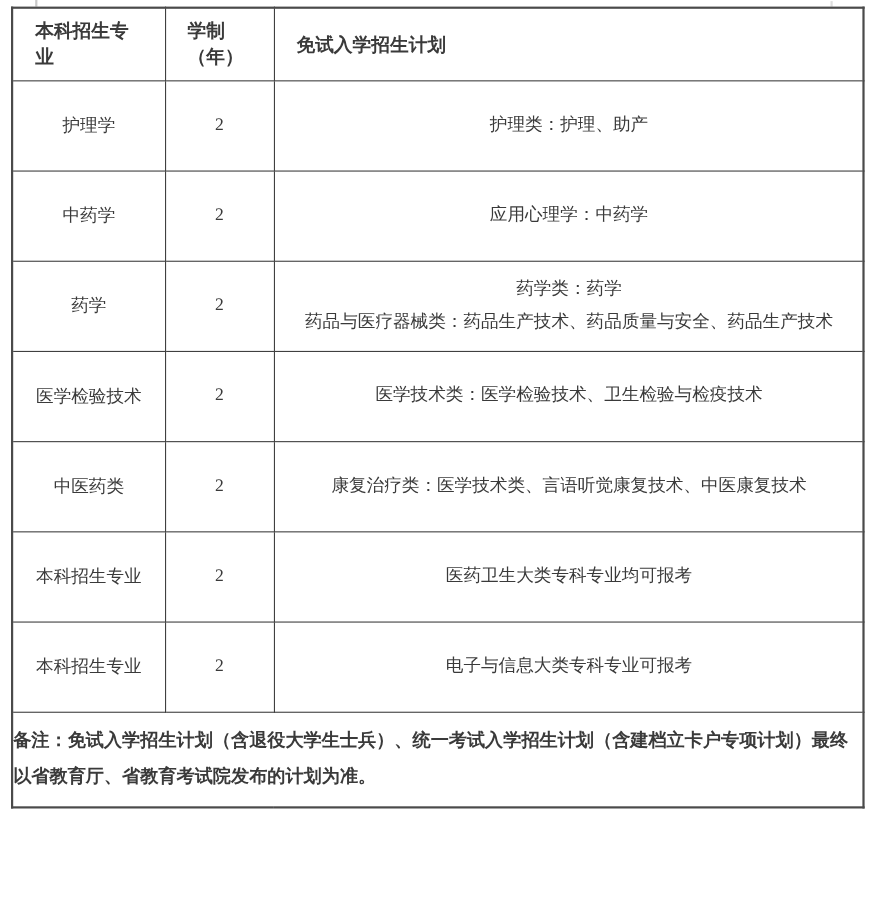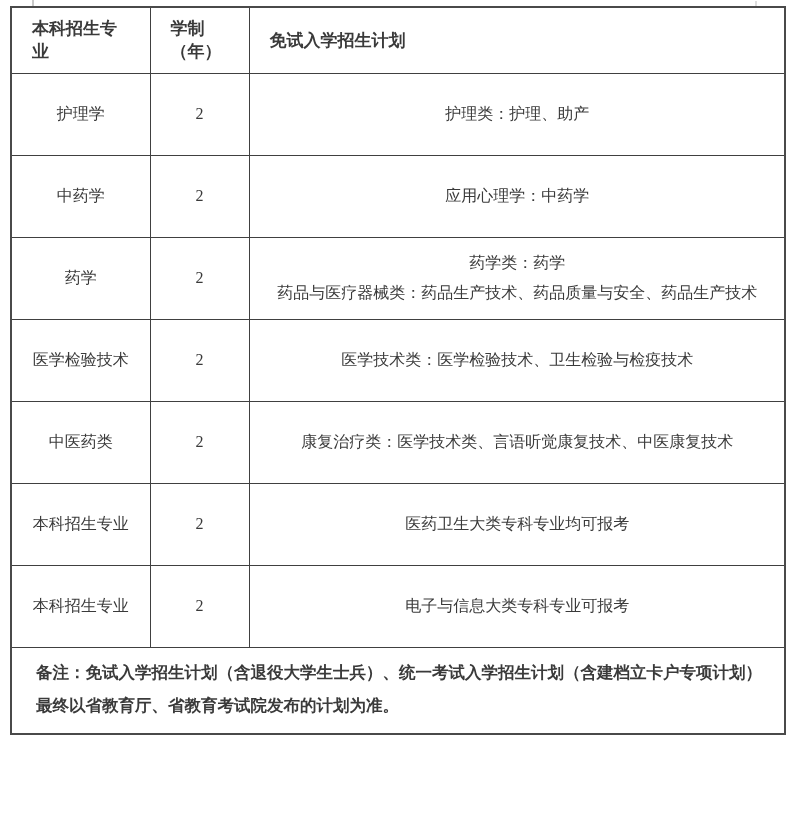--- a/index.html
+++ b/index.html
@@ -67,21 +67,21 @@
     padding: 6px 10px 6px 11px;
     white-space: pre-line;
     line-height: 1.85;
   }
   .doc-table tfoot td.note-cell {
     height: 81px;
     font-size: 16.5px;
     font-weight: bold;
     text-align: left;
     vertical-align: middle;
-    padding: 8px 12px 10px 24px;
+    padding: 8px 12px 10px 0;
     line-height: 2.05;
   }
 </style>
 </head>
 <body>
 
 <div class="scan-artifact-tl"></div>
 <div class="scan-artifact-tr"></div>
 
 <table class="doc-table">

